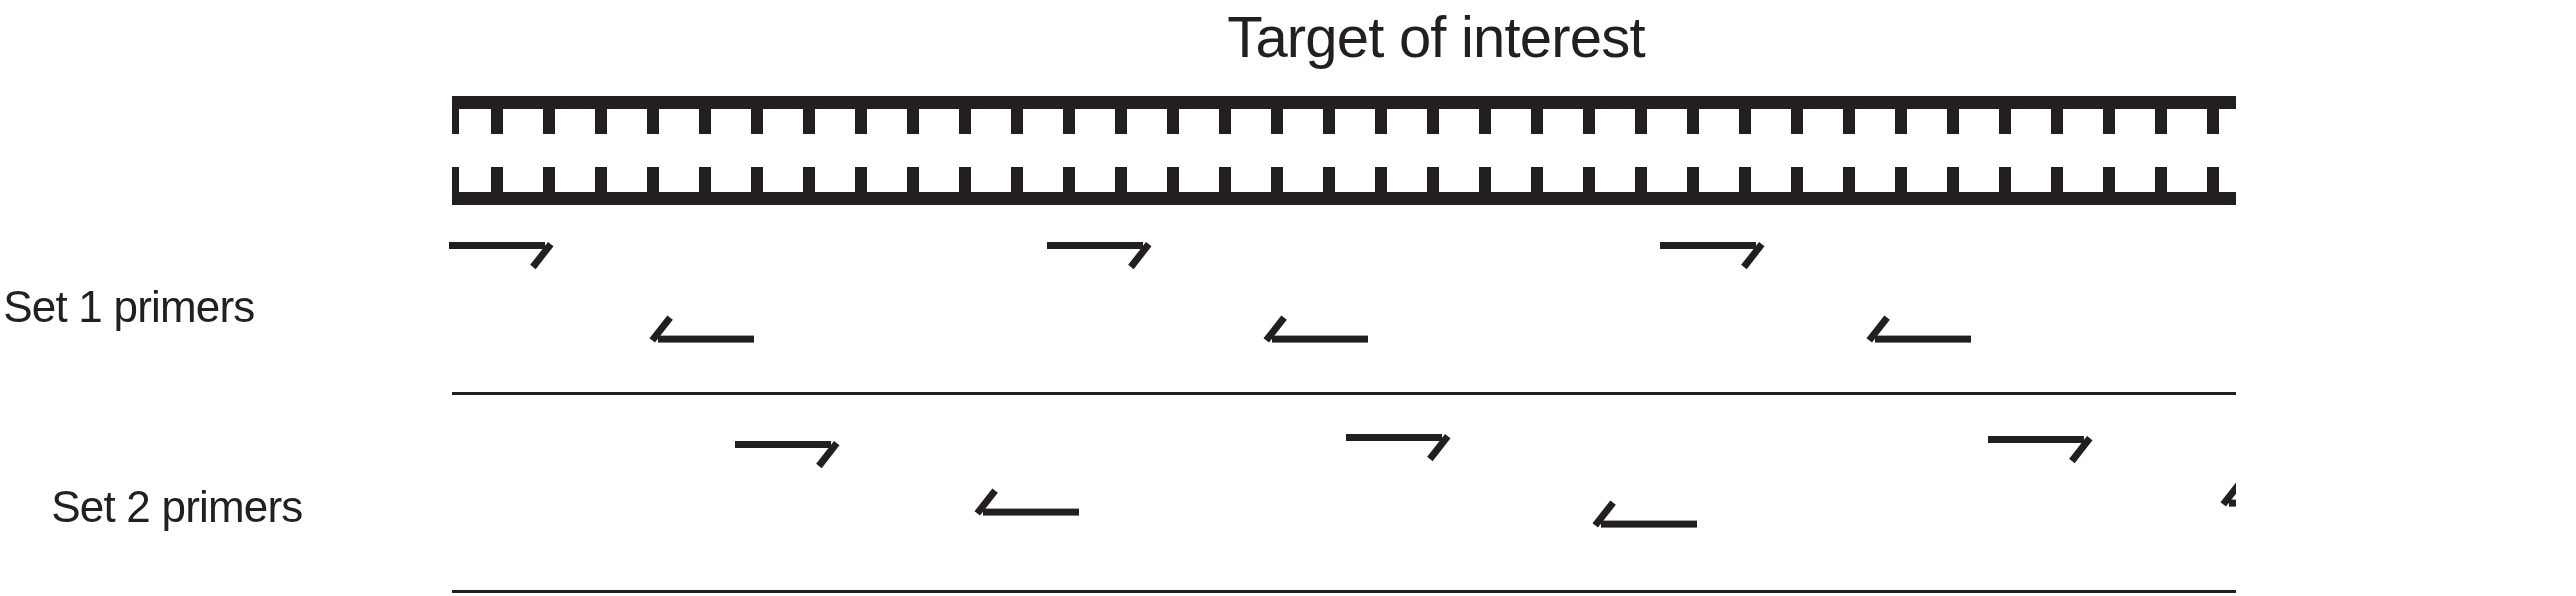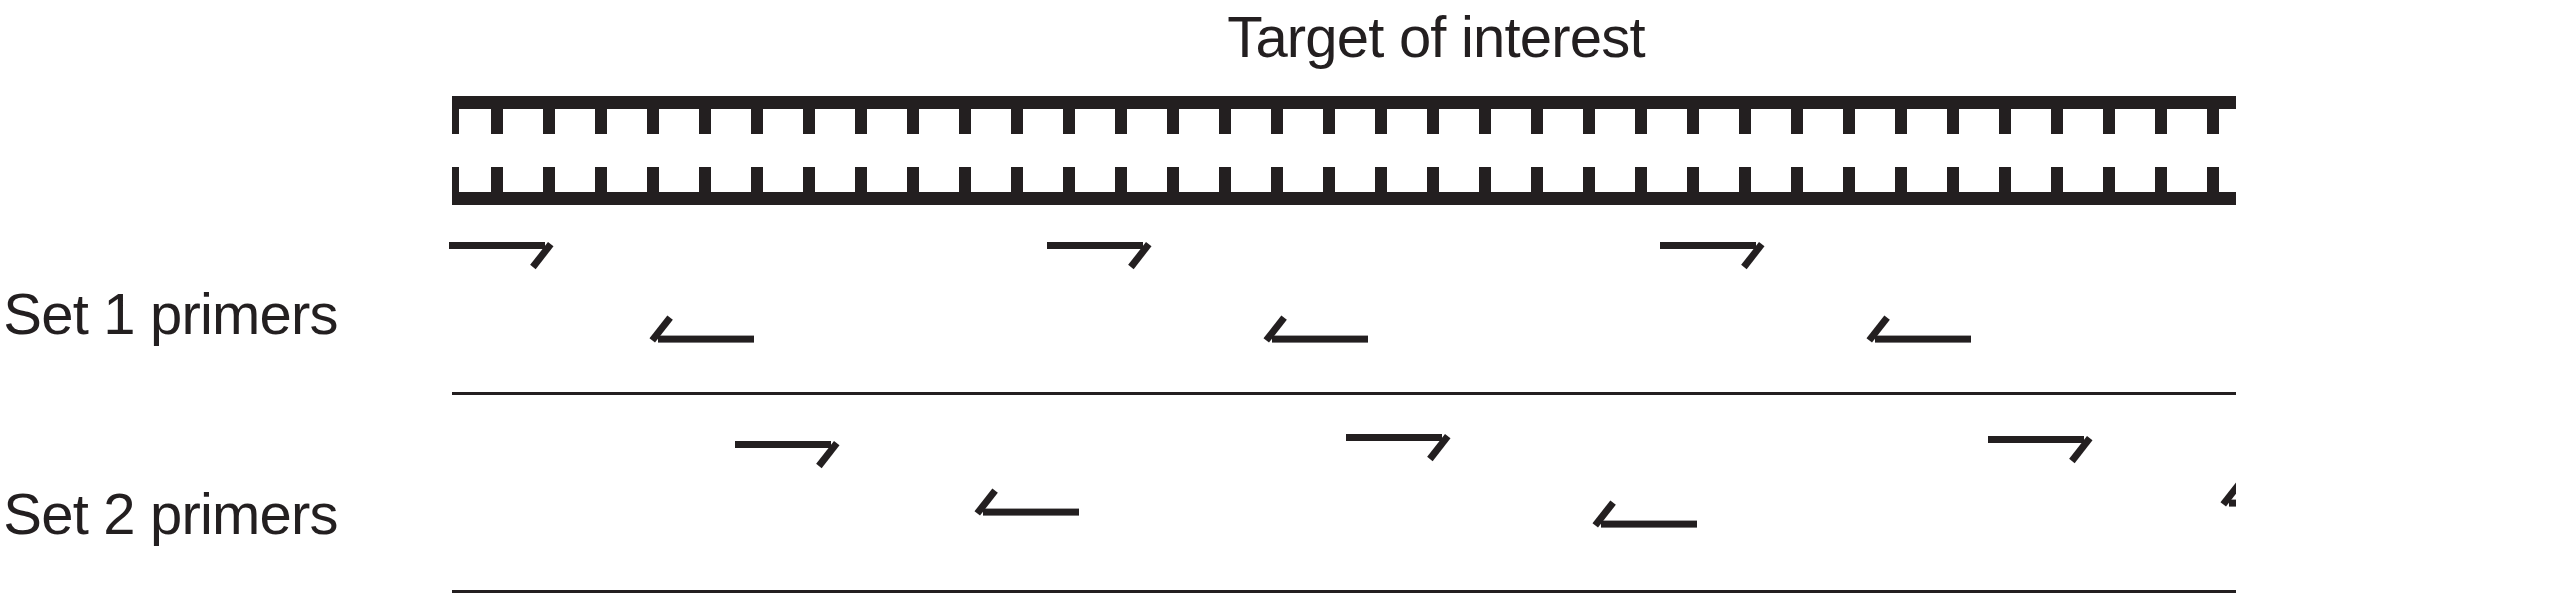--- a/index.html
+++ b/index.html
@@ -9,25 +9,25 @@
     background:var(--bg); overflow:hidden;
     font-family:"Liberation Sans", sans-serif; color:var(--ink);
   }
 
   
   .title {
     position:absolute; left:1436px; top:8.2px; transform:translateX(-50%);
     font-size:58px; line-height:1; white-space:nowrap; letter-spacing:-0.8px;
   }
   .set-label {
-    position:absolute; left:3.3px; font-size:58px; line-height:1;
+    position:absolute; left:3.3px; font-size:44px; line-height:1;
     white-space:nowrap; letter-spacing:-0.8px;
   }
   .set-label.set1 { top:285px; }
-  .set-label.set2 { top:485px; }
+  .set-label.set2 { top:485px;margin-left:48px; }
 
   
   .ladder { position:absolute; left:452px; top:96px; width:2124px; height:109px; }
   .rail { position:absolute; left:0; width:100%; height:13px; background:var(--ink); }
   .rail.top { top:0; }
   .rail.bottom { bottom:0; }
   .teeth {
     position:absolute; left:0; width:100%; height:25px;
     background-image:repeating-linear-gradient(90deg, var(--ink) 0 12.4px, transparent 12.4px 52px);
     background-position-x:39px;

